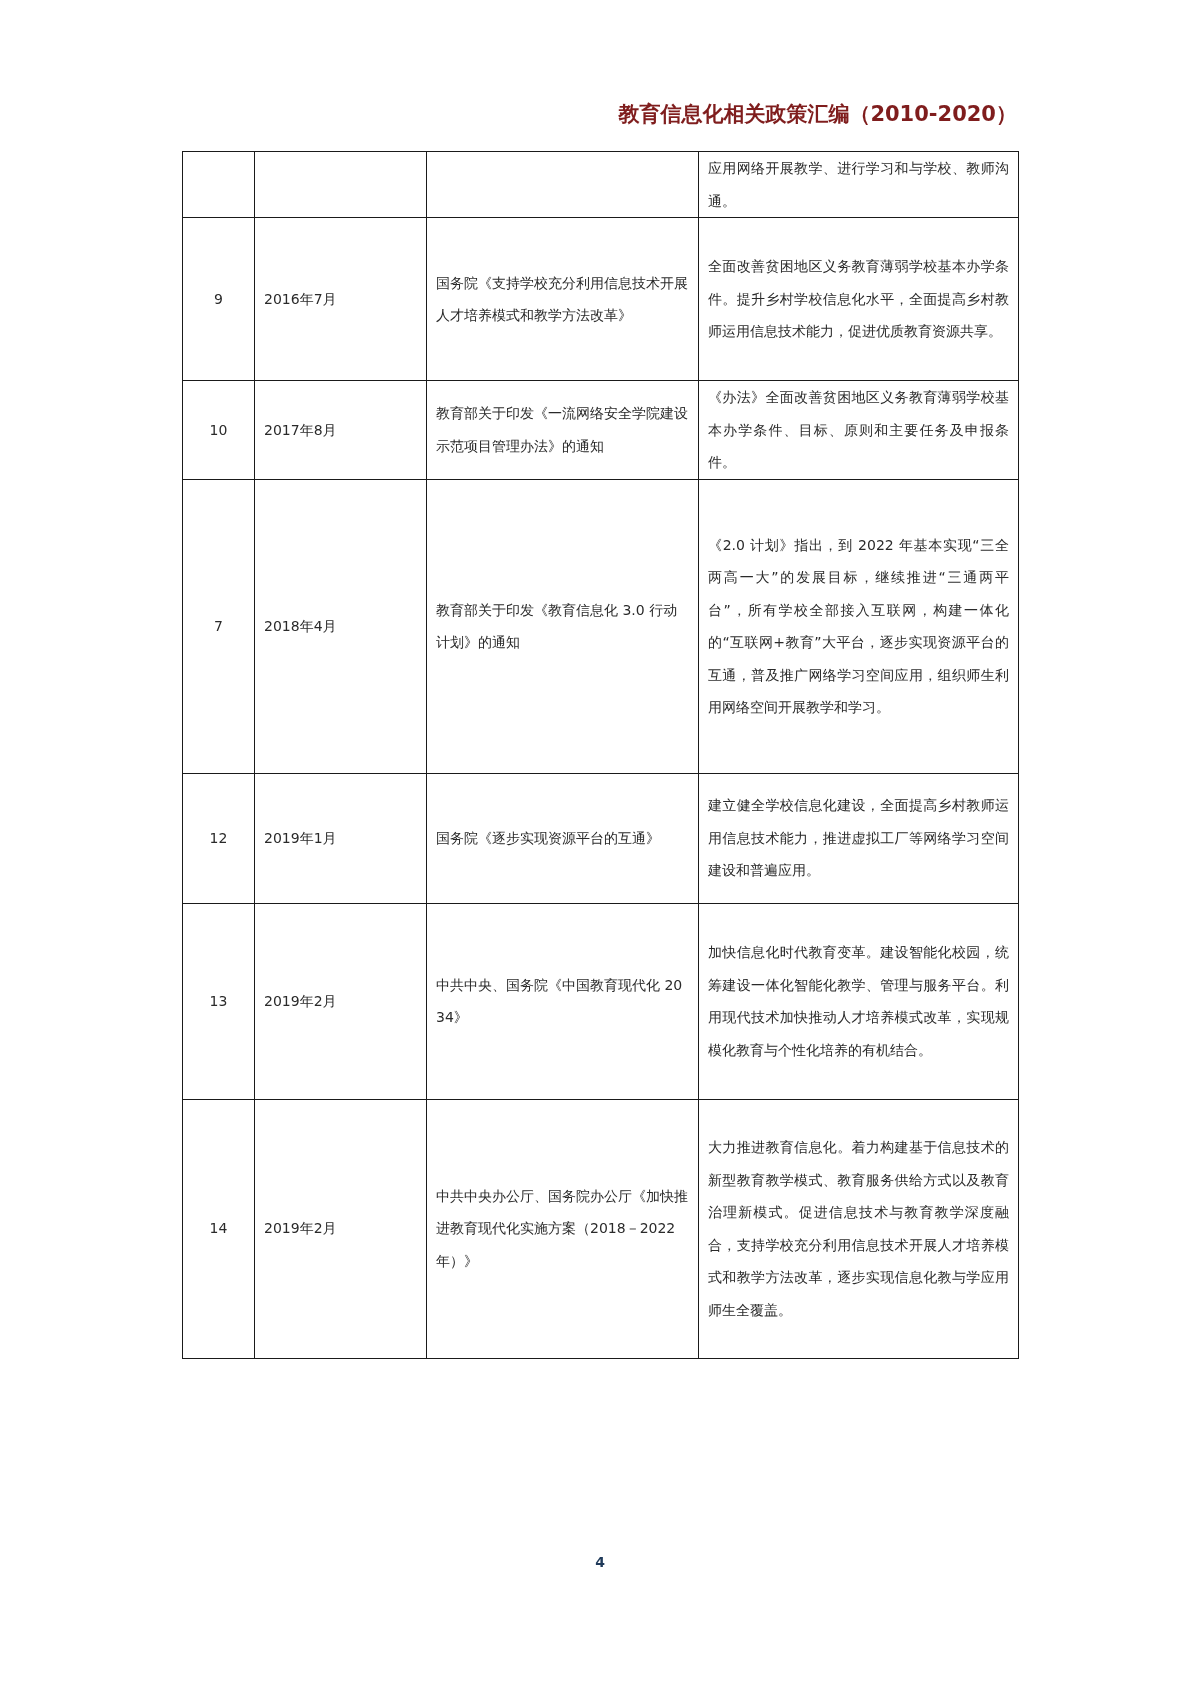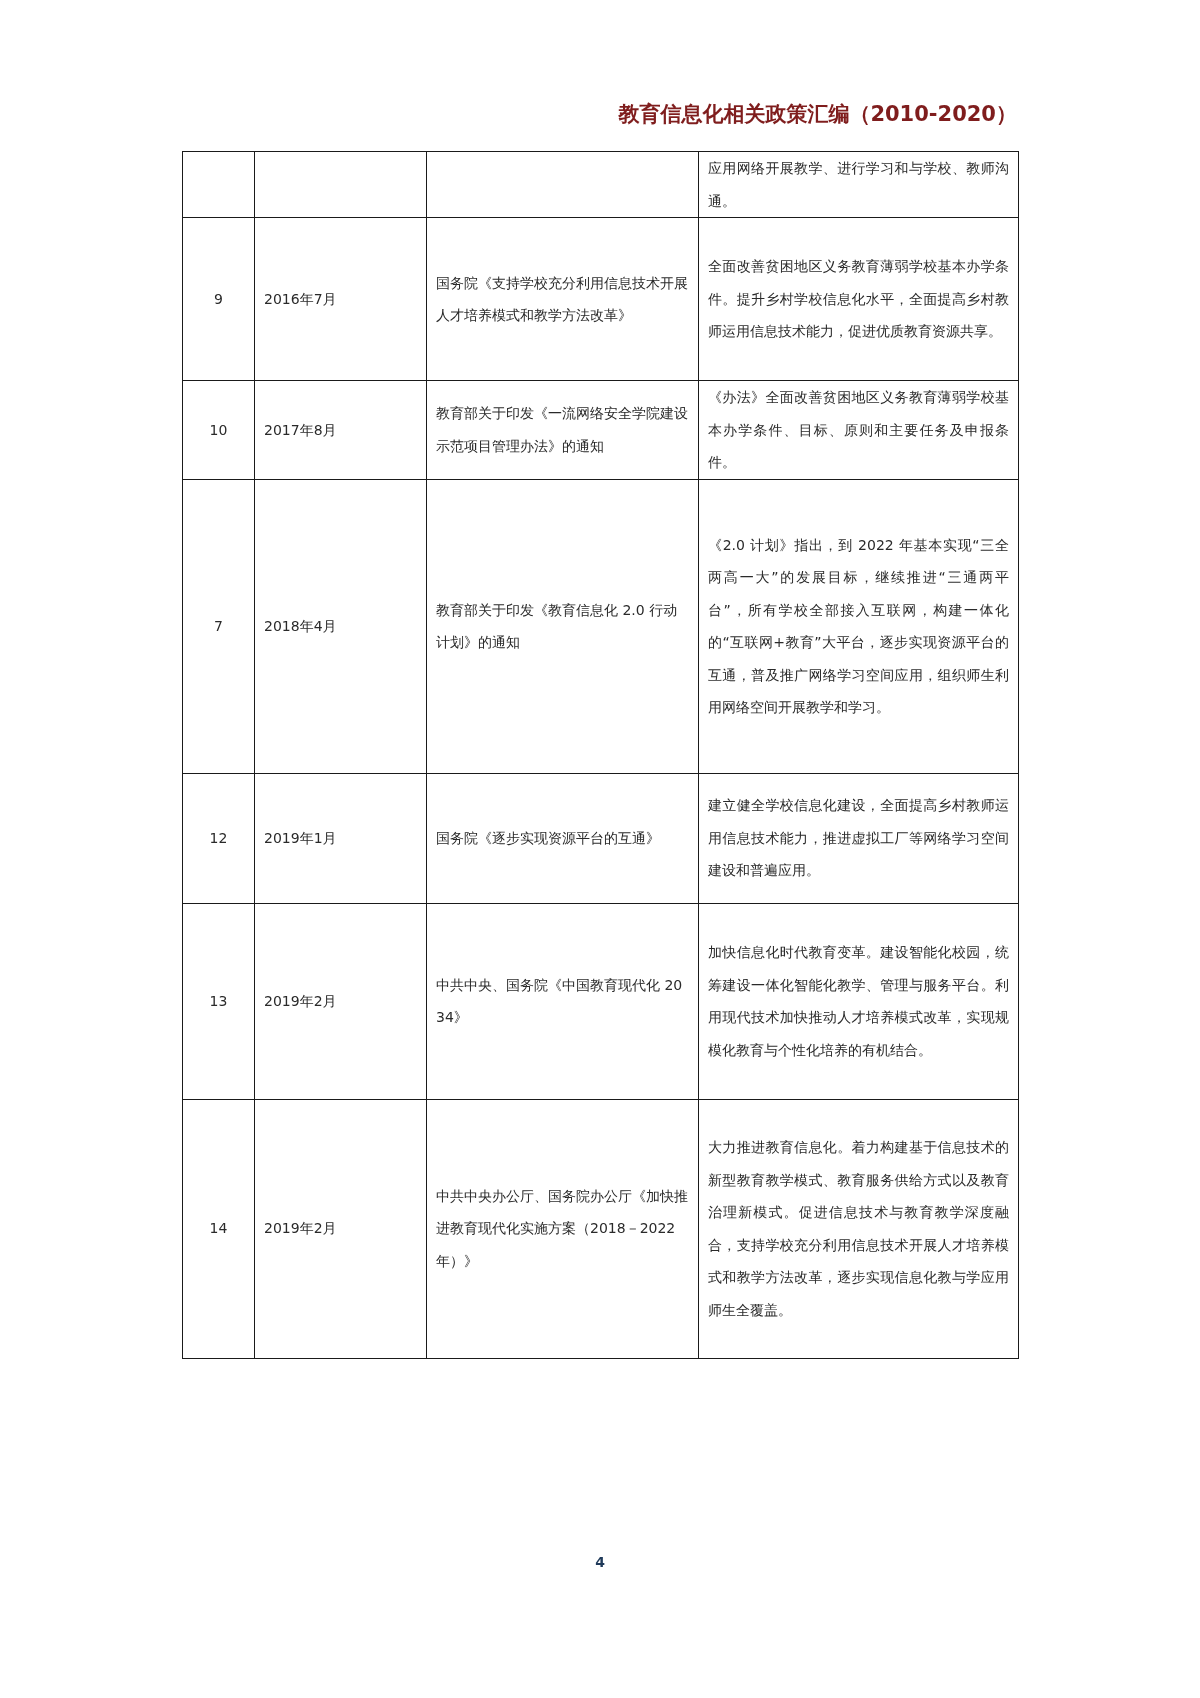--- a/index.html
+++ b/index.html
@@ -63,21 +63,21 @@
     </tr>
     <tr style="height:98px">
       <td class="c-no">10</td>
       <td class="c-date">2017年8月</td>
       <td class="c-doc">教育部关于印发《一流网络安全学院建设示范项目管理办法》的通知</td>
       <td class="c-desc">《办法》全面改善贫困地区义务教育薄弱学校基本办学条件、目标、原则和主要任务及申报条件。</td>
     </tr>
     <tr style="height:294px">
       <td class="c-no">7</td>
       <td class="c-date">2018年4月</td>
-      <td class="c-doc">教育部关于印发《教育信息化 2.0 行动计划》的通知</td>
+      <td class="c-doc">教育部关于印发《教育信息化 3.0 行动计划》的通知</td>
       <td class="c-desc">《2.0 计划》指出，到 2022 年基本实现“三全两高一大”的发展目标，继续推进“三通两平台”，所有学校全部接入互联网，构建一体化的“互联网+教育”大平台，逐步实现资源平台的互通，普及推广网络学习空间应用，组织师生利用网络空间开展教学和学习。</td>
     </tr>
     <tr style="height:130px">
       <td class="c-no">12</td>
       <td class="c-date">2019年1月</td>
       <td class="c-doc">国务院《逐步实现资源平台的互通》</td>
       <td class="c-desc">建立健全学校信息化建设，全面提高乡村教师运用信息技术能力，推进虚拟工厂等网络学习空间建设和普遍应用。</td>
     </tr>
     <tr style="height:196px">
       <td class="c-no">13</td>

